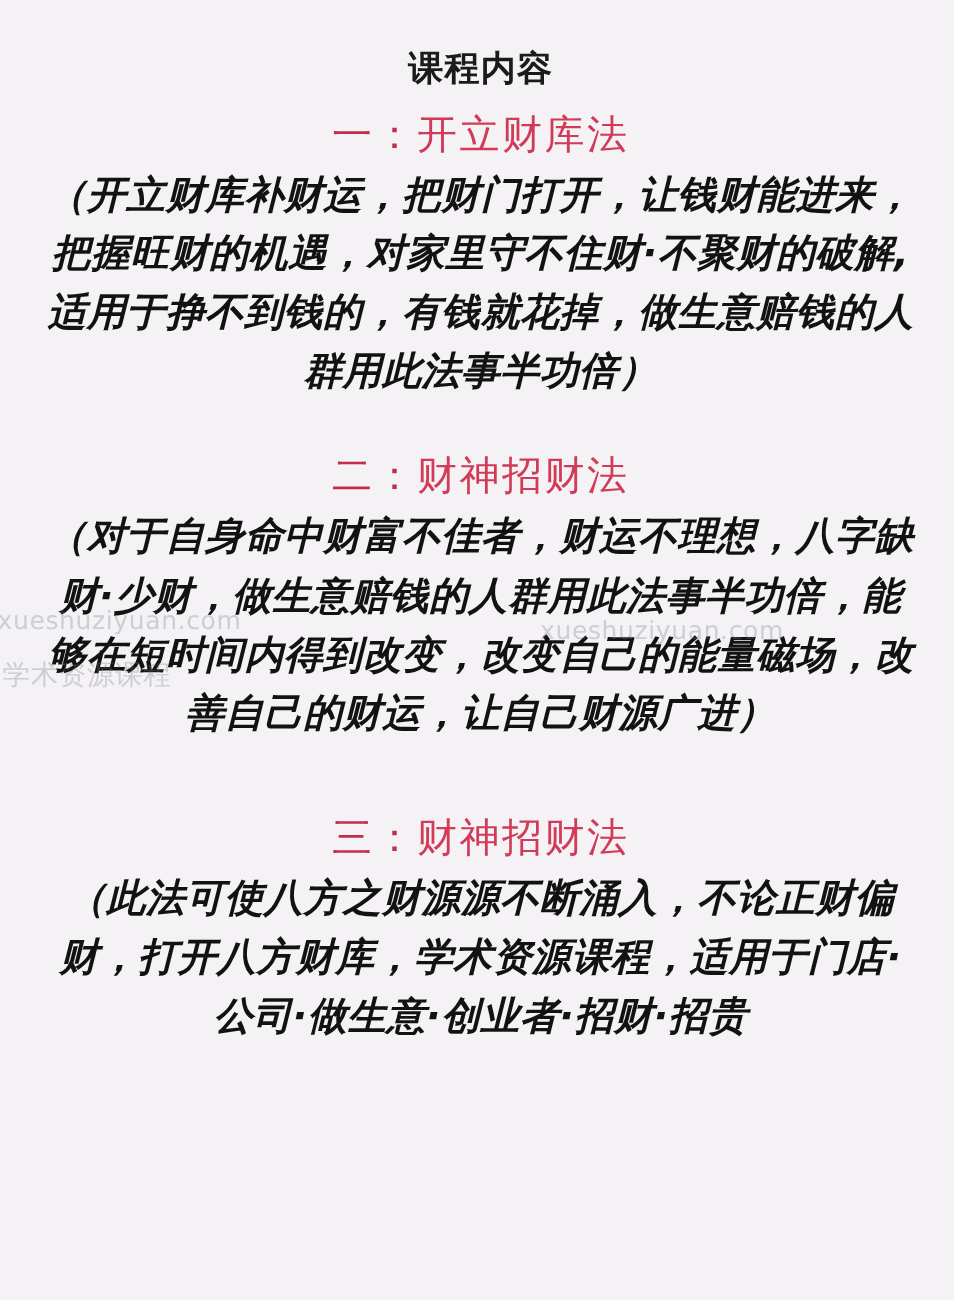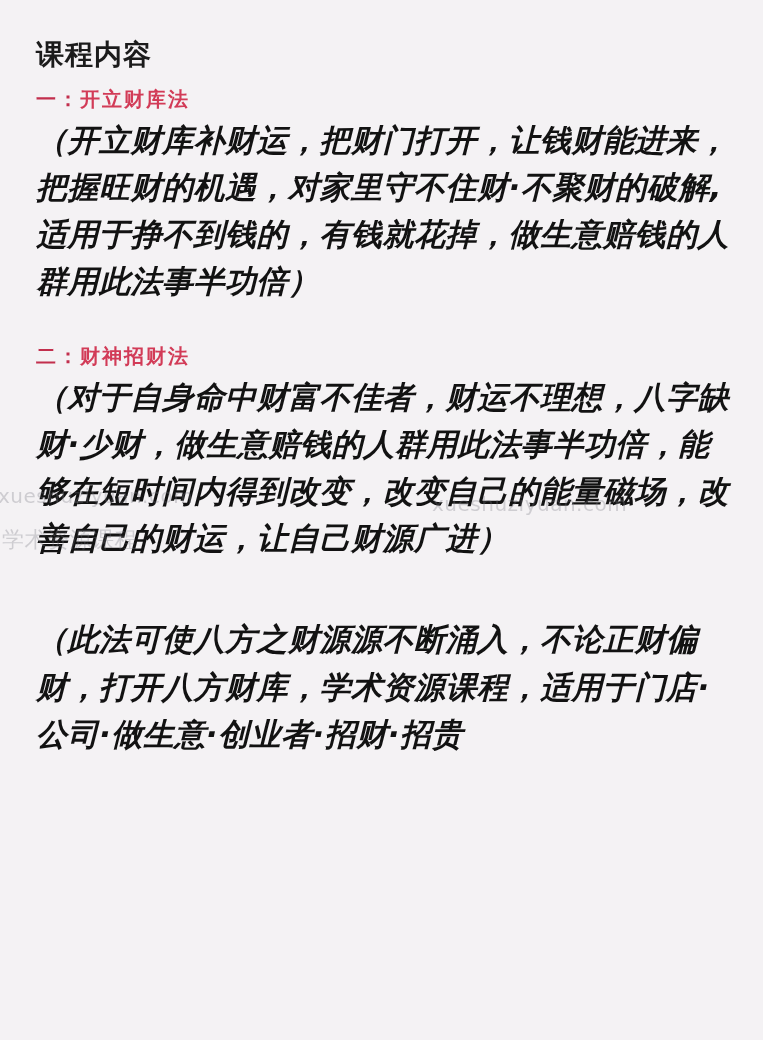--- a/index.html
+++ b/index.html
@@ -13,35 +13,36 @@
     font-family: "DejaVu Sans", "Liberation Sans", sans-serif;
     overflow: hidden;
     position: relative;
   }
   .page {
     position: relative;
     width: 763px;
     height: 1040px;
     box-sizing: border-box;
     padding: 38px 30px 0 36px;
+    text-align: center;
   }
   .doc-title {
     font-size: 28px;
     font-weight: 700;
     color: #1b1b1b;
     letter-spacing: 1px;
     line-height: 1.2;
     margin: 0 0 14px 0;
   }
   .section {
     margin-bottom: 4px;
   }
   .section-heading {
-    font-size: 20px;
-    font-weight: 700;
+    font-size: 32px;
+    font-weight: 400;
     color: #d23b57;
     letter-spacing: 2px;
     line-height: 1.35;
     margin: 0 0 4px 0;
   }
   .section-heading .num {
     color: #c22f4d;
   }
   .section-body {
     font-size: 31px;
@@ -93,20 +94,23 @@
   <div class="section">
     <div class="section-heading">
       <span class="num">二：</span><span>财神招财法</span>
     </div>
     <p class="section-body">（对于自身命中财富不佳者，财运不理想，八字缺财·少财，做生意赔钱的人群用此法事半功倍，能够在短时间内得到改变，改变自己的能量磁场，改善自己的财运，让自己财源广进）</p>
   </div>
 
   <div class="gap-xl"></div>
 
   <div class="section">
+    <div class="section-heading">
+      <span class="num">三：</span><span>财神招财法</span>
+    </div>
     <p class="section-body">（此法可使八方之财源源不断涌入，不论正财偏财，打开八方财库，学术资源课程，适用于门店·公司·做生意·创业者·招财·招贵</p>
   </div>
 
   <div class="watermark wm-1">xueshuziyuan.com</div>
   <div class="watermark wm-2">学术资源课程</div>
   <div class="watermark wm-3">xueshuziyuan.com</div>
 
 </div>
 
 </body></html>

